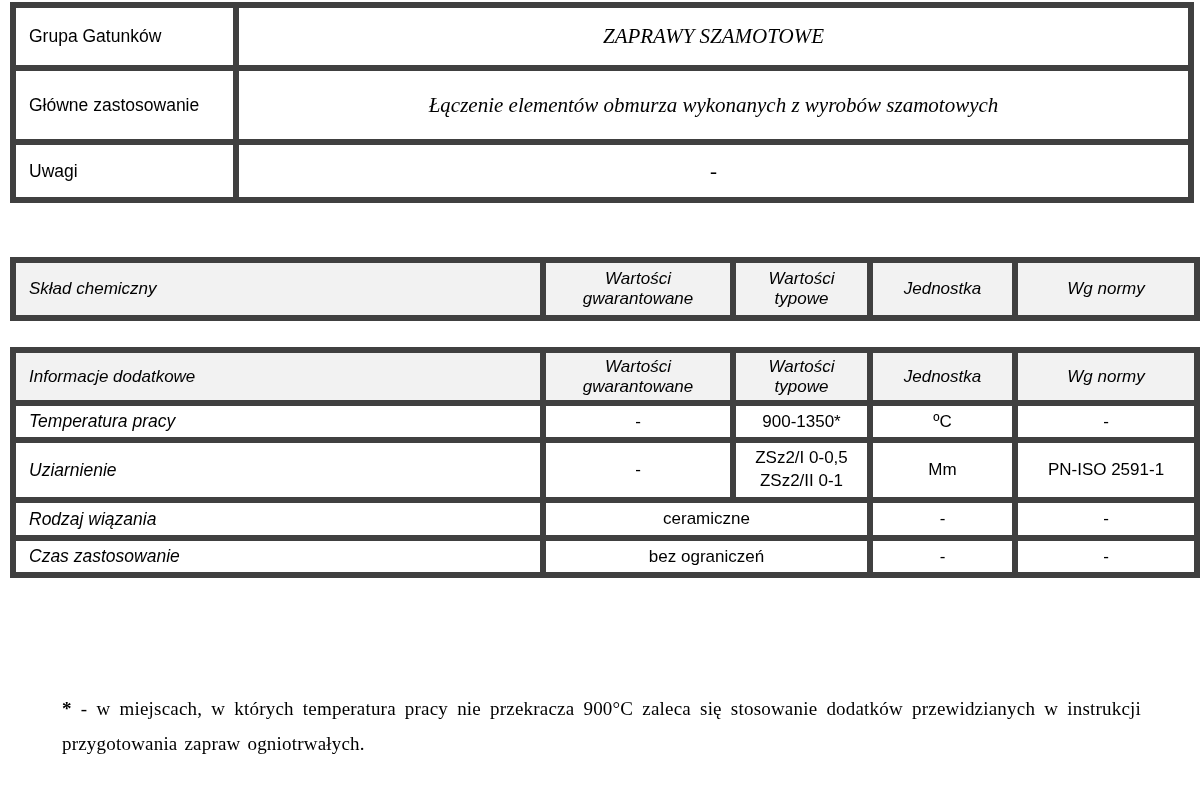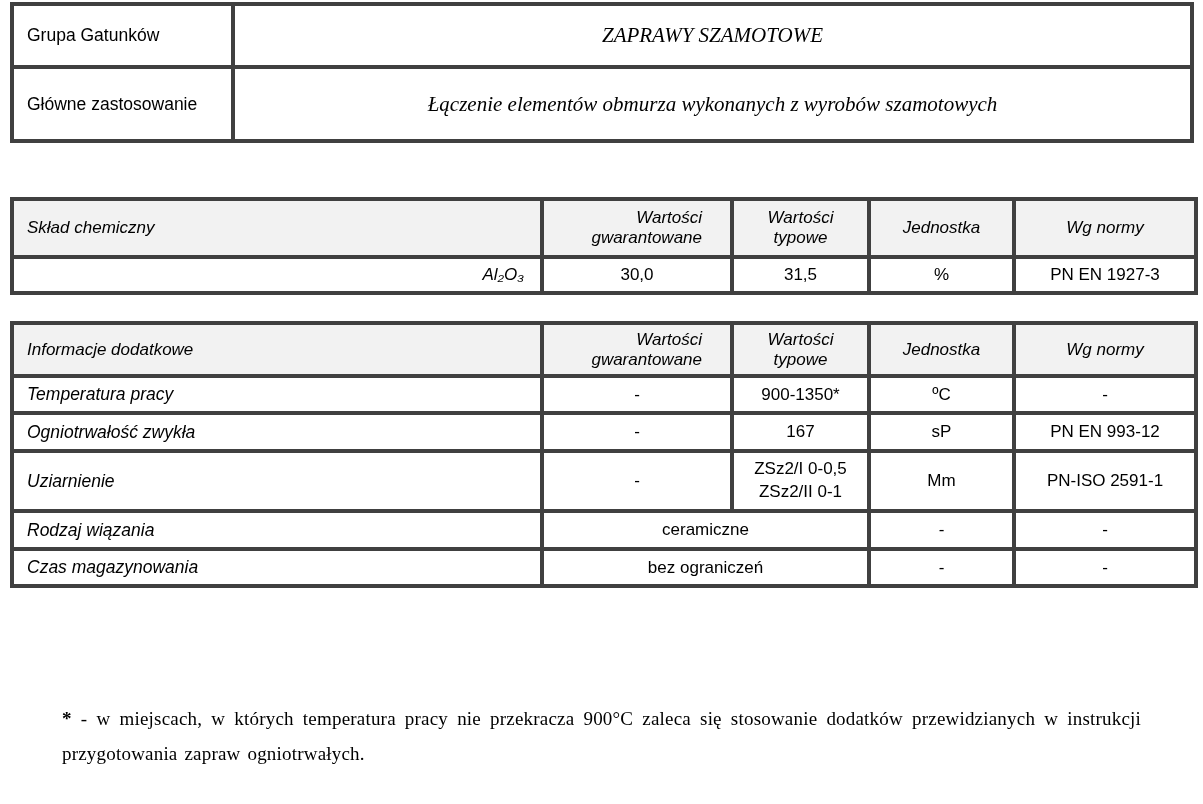--- a/index.html
+++ b/index.html
@@ -17,21 +17,21 @@
     overflow: hidden;
   }
 
   table {
     border-collapse: collapse;
     table-layout: fixed;
     margin-left: 10px;
     width: 1184px;
   }
   td {
-    border: 4px solid #404040;
+    border: 6px solid #404040;
     padding: 2px 8px;
     overflow: hidden;
   }
 
   
   .t1 { margin-top: 2px; }
   .t1 td.label-cell {
     width: 196px;
     font-size: 17.5px;
     padding-left: 13px;
@@ -60,21 +60,21 @@
   .spec tr.head td {
     background: #f2f2f2;
     font-style: italic;
     text-align: center;
     vertical-align: middle;
   }
   .spec tr.head td.title-cell {
     text-align: left;
     padding-left: 13px;
   }
-  .hdr-narrow  { display: inline-block; max-width: 130px; text-align: right; }
+  .hdr-narrow  { display: inline-block; max-width: 130px; }
   .hdr-narrow2 { display: inline-block; max-width: 92px; }
 
   .spec td.ctr {
     text-align: center;
     vertical-align: middle;
   }
   .spec td.row-label {
     font-style: italic;
     font-size: 17.5px;
     padding-left: 13px;
@@ -121,47 +121,44 @@
 
   <table class="t1">
     <tbody>
         <tr class="r1">
       <td class="label-cell">Grupa Gatunków</td>
       <td class="value-cell">ZAPRAWY SZAMOTOWE</td>
     </tr>
     <tr class="r2">
       <td class="label-cell">Główne zastosowanie</td>
       <td class="value-cell">Łączenie elementów obmurza wykonanych z wyrobów szamotowych</td>
+    </tr>
+    <tr class="r3">
+      <td class="label-cell">Uwagi</td>
+      <td class="value-cell">-</td>
     </tr>
   </tbody>
     </table>
 
   <table class="spec t2">
     <colgroup>
         <col class="c1">
         <col class="c2">
         <col class="c3">
         <col class="c4">
         <col class="c5">
       </colgroup>
     <tbody>
         <tr class="head">
       <td class="title-cell">Skład chemiczny</td>
       <td><span class="hdr-narrow">Wartości gwarantowane</span></td>
       <td><span class="hdr-narrow2">Wartości typowe</span></td>
       <td>Jednostka</td>
       <td>Wg normy</td>
     </tr>
-    <tr class="data">
-      <td class="chem-label">Al₂O₃</td>
-      <td class="ctr">30,0</td>
-      <td class="ctr">31,5</td>
-      <td class="ctr">%</td>
-      <td class="ctr">PN EN 1927-3</td>
-    </tr>
   </tbody>
     </table>
 
   <table class="spec t3">
     <colgroup>
         <col class="c1">
         <col class="c2">
         <col class="c3">
         <col class="c4">
         <col class="c5">
@@ -174,43 +171,36 @@
       <td>Jednostka</td>
       <td>Wg normy</td>
     </tr>
     <tr class="r0">
       <td class="row-label">Temperatura pracy</td>
       <td class="ctr">-</td>
       <td class="ctr">900-1350*</td>
       <td class="ctr">ºC</td>
       <td class="ctr">-</td>
     </tr>
-    <tr class="r1">
-      <td class="row-label">Ogniotrwałość zwykła</td>
-      <td class="ctr">-</td>
-      <td class="ctr">167</td>
-      <td class="ctr">sP</td>
-      <td class="ctr">PN EN 993-12</td>
-    </tr>
     <tr class="r2">
       <td class="row-label">Uziarnienie</td>
       <td class="ctr">-</td>
       <td class="ctr preline">ZSz2/I 0-0,5
 ZSz2/II 0-1</td>
       <td class="ctr">Mm</td>
       <td class="ctr">PN-ISO 2591-1</td>
     </tr>
     <tr class="r3">
       <td class="row-label">Rodzaj wiązania</td>
       <td class="ctr" colspan="2">ceramiczne</td>
       <td class="ctr">-</td>
       <td class="ctr">-</td>
     </tr>
     <tr class="r4">
-      <td class="row-label">Czas magazynowania</td>
+      <td class="row-label">Czas zastosowanie</td>
       <td class="ctr" colspan="2">bez ograniczeń</td>
       <td class="ctr">-</td>
       <td class="ctr">-</td>
     </tr>
   </tbody>
     </table>
 
   <p class="footnote">
     <span class="marker">*</span>
     <span>- w miejscach, w których temperatura pracy nie przekracza 900°C zaleca się stosowanie dodatków przewidzianych w instrukcji przygotowania zapraw ogniotrwałych.</span>

